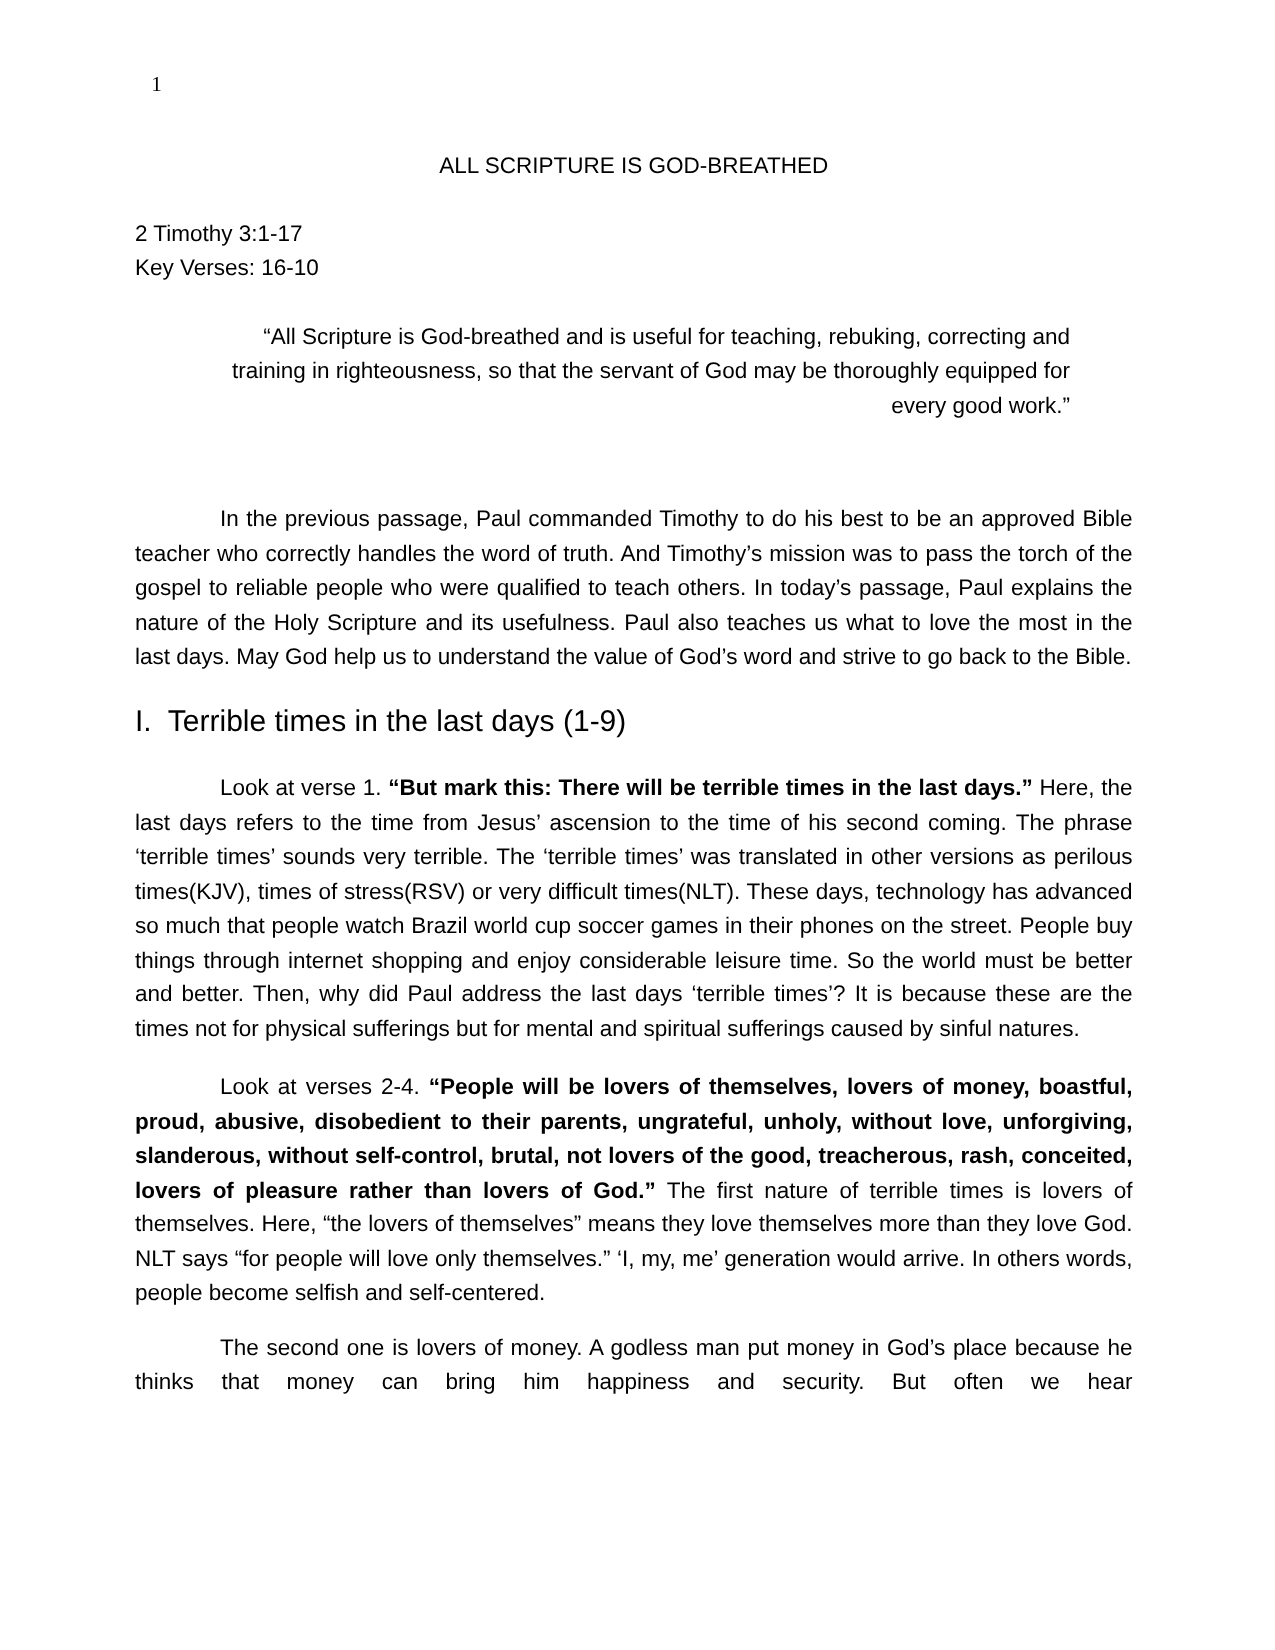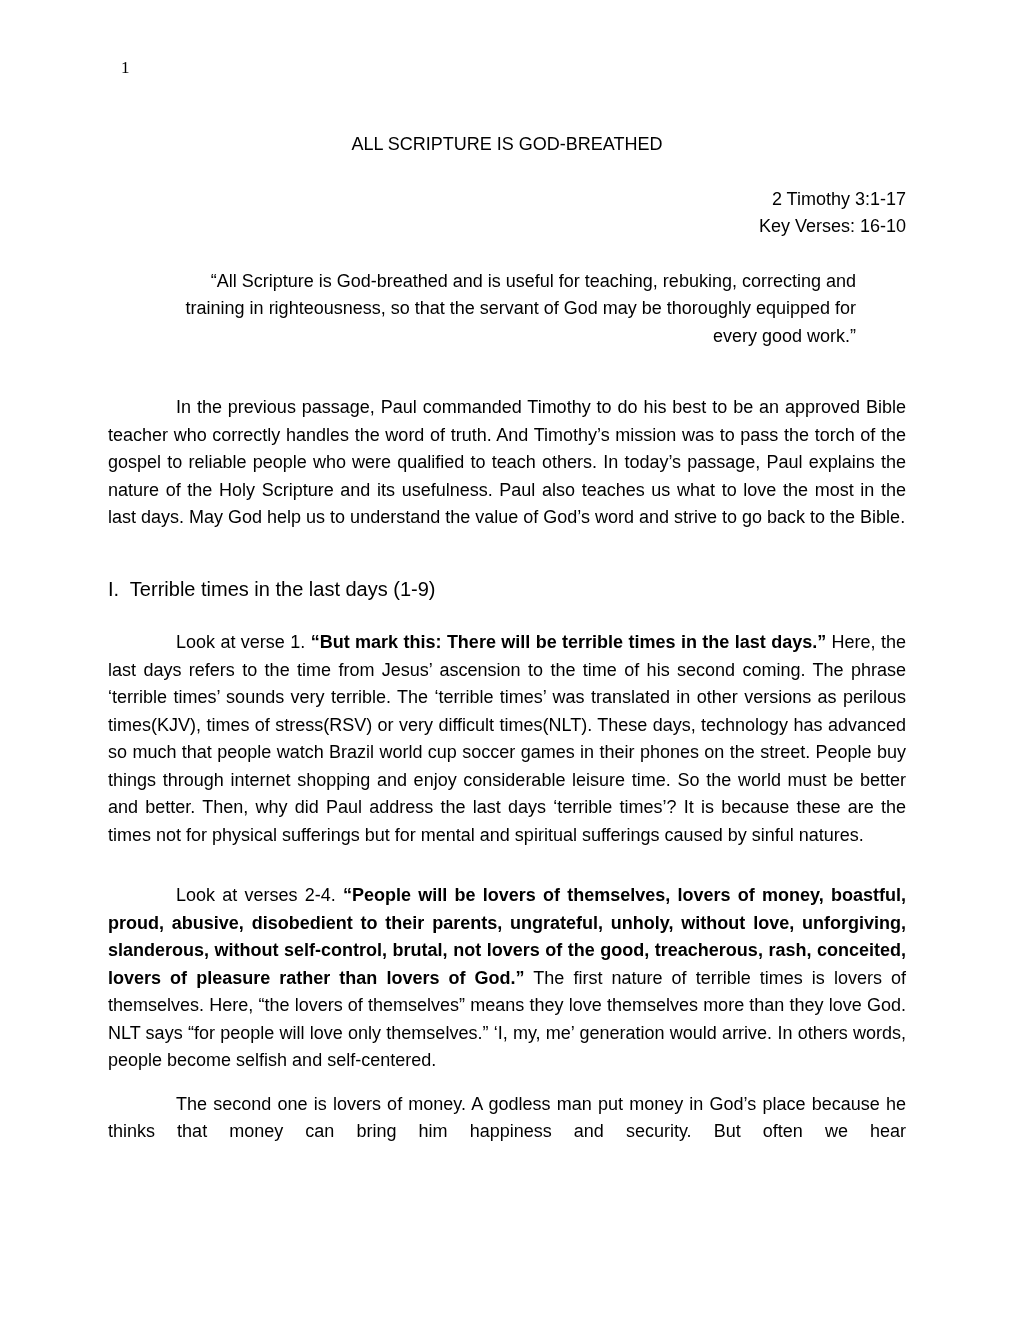--- a/index.html
+++ b/index.html
@@ -18,52 +18,52 @@
     position: absolute;
     left: 121px;
     top: 58px;
     font-family: "Liberation Serif", "DejaVu Serif", serif;
     font-size: 17px;
     line-height: 20px;
   }
   .content {
     position: absolute;
     left: 108px;
-    top: 12px;
+    top: 0;
     width: 798px;
   }
   .title {
     margin: 119px 0 0 0;
     font-size: 18px;
     font-weight: 400;
     text-align: center;
     line-height: 27.5px;
   }
   .refs { margin: 27px 0 0 0; }
-  .refs p { margin: 0; text-align: right; }
+  .refs p { margin: 0; }
   .quote {
     margin: 27px 0 0 0;
     padding-left: 51px;
     padding-right: 50px;
     text-align: right;
   }
   .para {
     margin: 0;
     text-align: justify;
   }
   .indent { text-indent: 68px; }
-  .intro-para { margin-top: 44px; }
+  .intro-para { margin-top: 64px; }
   .section-heading {
-    margin: 44px 0 0 0;
-    font-size: 20px;
+    margin: 24px 0 0 0;
+    font-size: 24px;
     font-weight: 400;
     line-height: 27.5px;
   }
   .verse1-para { margin-top: 26px; }
-  .verses24-para { margin-top: 33px; }
+  .verses24-para { margin-top: 19px; }
   .money-para { margin-top: 16px; text-align-last: justify; }
   .bold { font-weight: 700; }
 </style>
 </head>
 <body>
 
 <div class="page">
 
   <div class="page-number">1</div>
 

